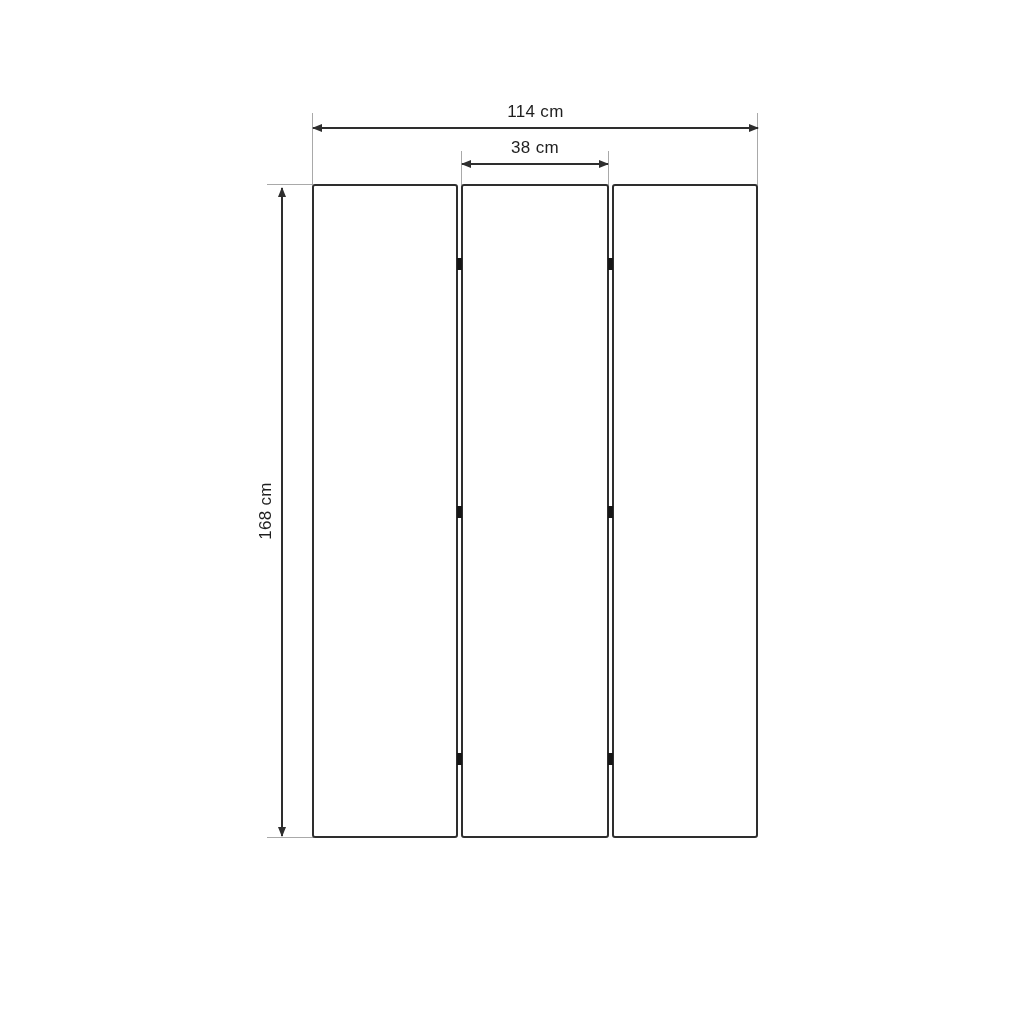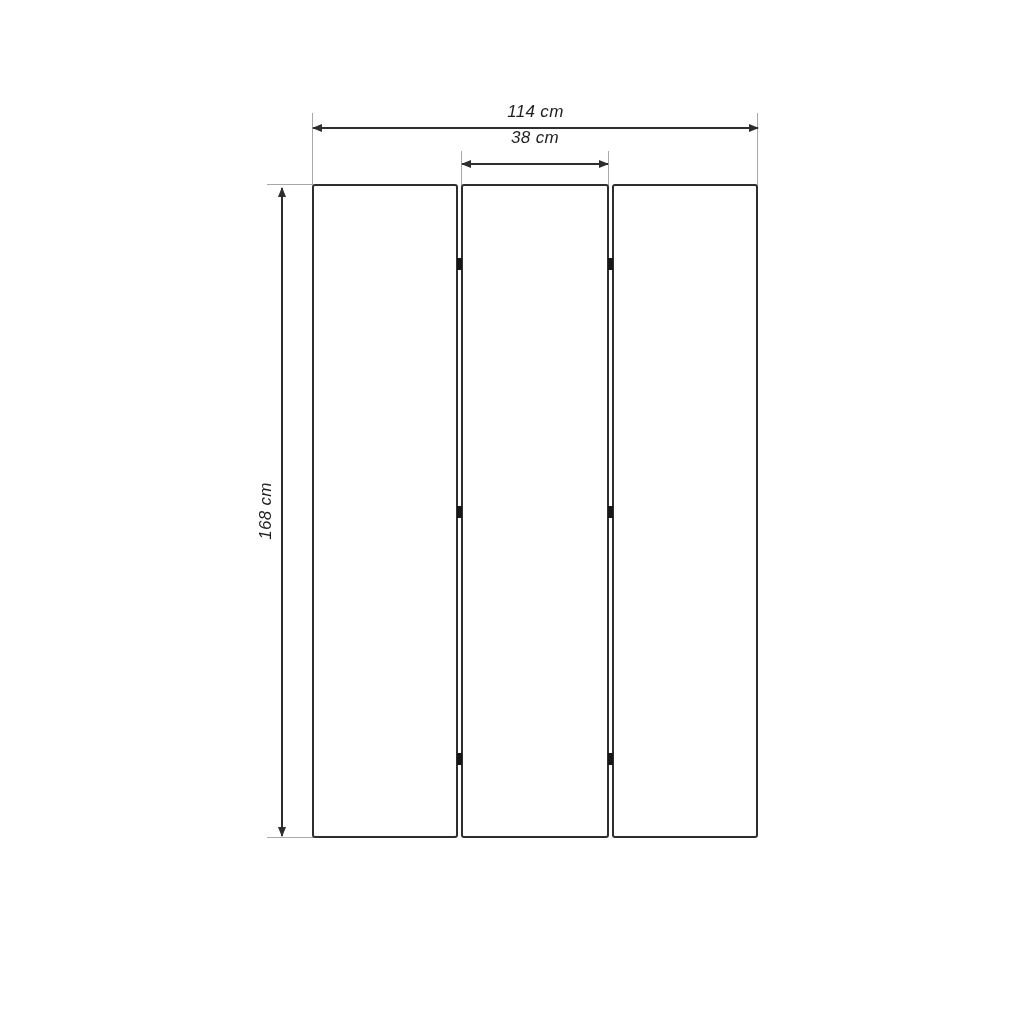--- a/index.html
+++ b/index.html
@@ -6,21 +6,21 @@
     --line:#2e2e2e;
     --extension:#a9a9a9;
     --hinge:#161616;
     --text:#1f1f1f;
     --panel-fill:#ffffff;
     --bg:#ffffff;
   }
   *{margin:0;padding:0;box-sizing:border-box;}
   html,body{width:1024px;height:1024px;background:var(--bg);}
   body{font-family:"Liberation Sans","DejaVu Sans",sans-serif;}
-  .canvas{position:relative;width:1024px;height:1024px;background:var(--bg);overflow:hidden;font-style:italic;}
+  .canvas{position:relative;width:1024px;height:1024px;background:var(--bg);overflow:hidden;}
 
   
   .panel{
     position:absolute;
     top:184px;height:654px;
     background:var(--panel-fill);
     border:2px solid var(--line);
     border-radius:3px;
   }
   .panel-left{left:312px;width:146px;}
@@ -69,21 +69,21 @@
   .ext-168-top{left:267px;top:184px;width:46px;}
   .ext-168-bottom{left:267px;top:837px;width:47px;}
 
   
   .dim-label{
     position:absolute;color:var(--text);
     font-size:17px;letter-spacing:0.3px;
     text-align:center;white-space:nowrap;
   }
   .label-114{left:313px;width:445px;top:102px;}
-  .label-38{left:462px;width:146px;top:128px;}
+  .label-38{left:462px;width:146px;top:138px;}
   .label-168{
     left:266px;top:511px;
     transform:translate(-50%,-50%) rotate(-90deg);
   }
 </style>
 </head>
 <body>
 
 <div class="canvas">
 

